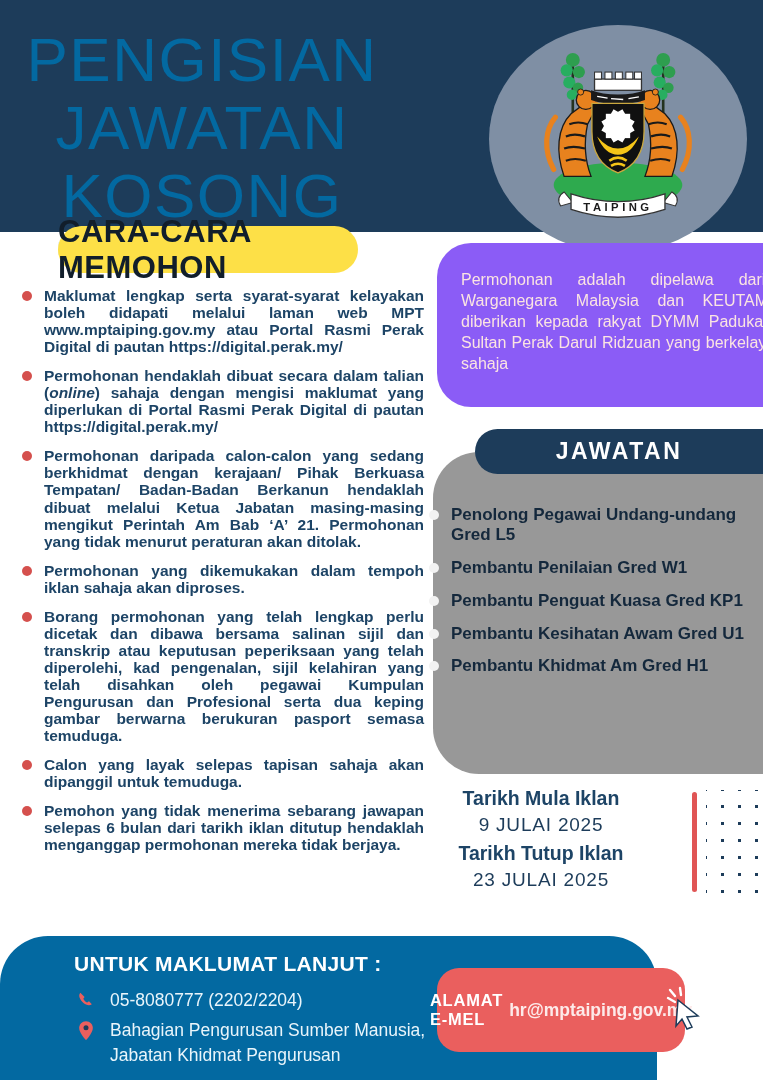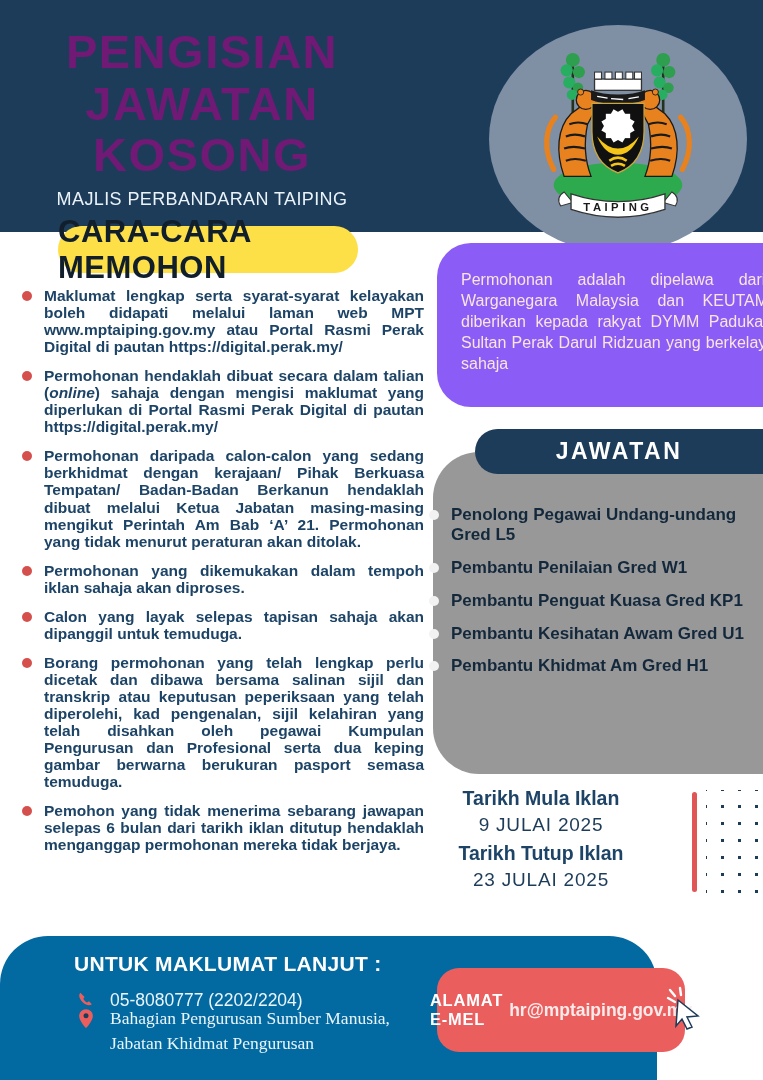--- a/index.html
+++ b/index.html
@@ -4,21 +4,21 @@
 <style>
   html,body{margin:0;padding:0;background:#ffffff;}
   *{box-sizing:border-box;}
   .poster{
     position:relative;width:763px;height:1080px;overflow:hidden;background:#ffffff;
     font-family:"Liberation Sans",sans-serif;
   }
   
   .header{position:absolute;left:0;top:0;width:763px;height:232px;background:#1d3c5a;}
   .title-block{position:absolute;left:26px;top:26px;width:352px;text-align:center;z-index:3;}
-  .title-line{color:#701a75;font-size:47px;font-weight:bold;letter-spacing:1.5px;line-height:1.1;}
+  .title-line{color:#0369a1;font-size:62px;font-weight:normal;letter-spacing:1.5px;line-height:1.1;}
   .subtitle{color:#eaf3f9;font-size:18px;letter-spacing:.4px;margin-top:8px;font-weight:500;}
   .logo-circle{
     position:absolute;left:489px;top:25px;width:258px;height:228px;border-radius:50%;
     background:#7f8fa4;z-index:2;display:flex;align-items:center;justify-content:center;
   }
   
   .pill{
     position:absolute;left:58px;top:226px;width:300px;height:47px;border-radius:30px;
     background:#fde047;display:flex;align-items:center;justify-content:center;z-index:4;
     color:#111e2b;font-size:31px;font-weight:bold;letter-spacing:.5px;
@@ -65,21 +65,21 @@
     background-size:17px 17px;background-position:8px 8px;
   }
   
   .footer{
     position:absolute;left:0;top:936px;width:657px;height:144px;background:#0369a1;
     border-radius:48px 48px 0 0;z-index:5;
   }
   .footer-heading{position:absolute;left:74px;top:16px;color:#ffffff;font-size:21px;font-weight:bold;letter-spacing:.3px;}
   .contact-row{position:absolute;left:76px;display:flex;align-items:flex-start;gap:14px;}
   .row-phone{top:52px;}
-  .row-address{top:70px;font-family:Liberation Serif, serif;}
+  .row-address{top:82px;}
   .contact-text{color:#e9f5fb;font-size:17.5px;line-height:1.45;font-weight:500;}
   .email-box{
     position:absolute;left:437px;top:32px;width:248px;height:84px;background:#ea5f5e;border-radius:22px;
     display:flex;flex-direction:row;align-items:center;justify-content:center;gap:6px;
   }
   .email-label{color:#ffffff;font-size:16.5px;font-weight:bold;letter-spacing:.8px;}
   .email-value{color:#fdeaea;font-size:17.5px;font-weight:bold;}
   .cursor-wrap{position:absolute;left:660px;top:50px;width:44px;height:44px;}
   
   .cicon{flex-shrink:0;margin-top:2px;}
@@ -179,24 +179,24 @@
     <li>
         <span class="btxt"><span>Permohonan hendaklah dibuat secara dalam talian (</span><i>online</i><span>) sahaja dengan mengisi maklumat yang diperlukan di Portal Rasmi Perak Digital di pautan https://digital.perak.my/</span></span>
       </li>
     <li>
         <span class="btxt">Permohonan daripada calon-calon yang sedang berkhidmat dengan kerajaan/ Pihak Berkuasa Tempatan/ Badan-Badan Berkanun hendaklah dibuat melalui Ketua Jabatan masing-masing mengikut Perintah Am Bab ‘A’ 21. Permohonan yang tidak menurut peraturan akan ditolak.</span>
       </li>
     <li>
         <span class="btxt">Permohonan yang dikemukakan dalam tempoh iklan sahaja akan diproses.</span>
       </li>
     <li>
+        <span class="btxt">Borang permohonan yang telah lengkap perlu dicetak dan dibawa bersama salinan sijil dan transkrip atau keputusan peperiksaan yang telah diperolehi, kad pengenalan, sijil kelahiran yang telah disahkan oleh pegawai Kumpulan Pengurusan dan Profesional serta dua keping gambar berwarna berukuran pasport semasa temuduga.</span>
+      </li>
+    <li>
         <span class="btxt">Calon yang layak selepas tapisan sahaja akan dipanggil untuk temuduga.</span>
-      </li>
-    <li>
-        <span class="btxt">Borang permohonan yang telah lengkap perlu dicetak dan dibawa bersama salinan sijil dan transkrip atau keputusan peperiksaan yang telah diperolehi, kad pengenalan, sijil kelahiran yang telah disahkan oleh pegawai Kumpulan Pengurusan dan Profesional serta dua keping gambar berwarna berukuran pasport semasa temuduga.</span>
       </li>
     <li>
         <span class="btxt">Pemohon yang tidak menerima sebarang jawapan selepas 6 bulan dari tarikh iklan ditutup hendaklah menganggap permohonan mereka tidak berjaya.</span>
       </li>
   </ul>
 
   <div class="notice">Permohonan adalah dipelawa daripada Warganegara Malaysia dan KEUTAMAAN diberikan kepada rakyat DYMM Paduka Seri Sultan Perak Darul Ridzuan yang berkelayakan sahaja</div>
 
   <div class="jobs-box"></div>
   <div class="jawatan-bar">JAWATAN</div>

